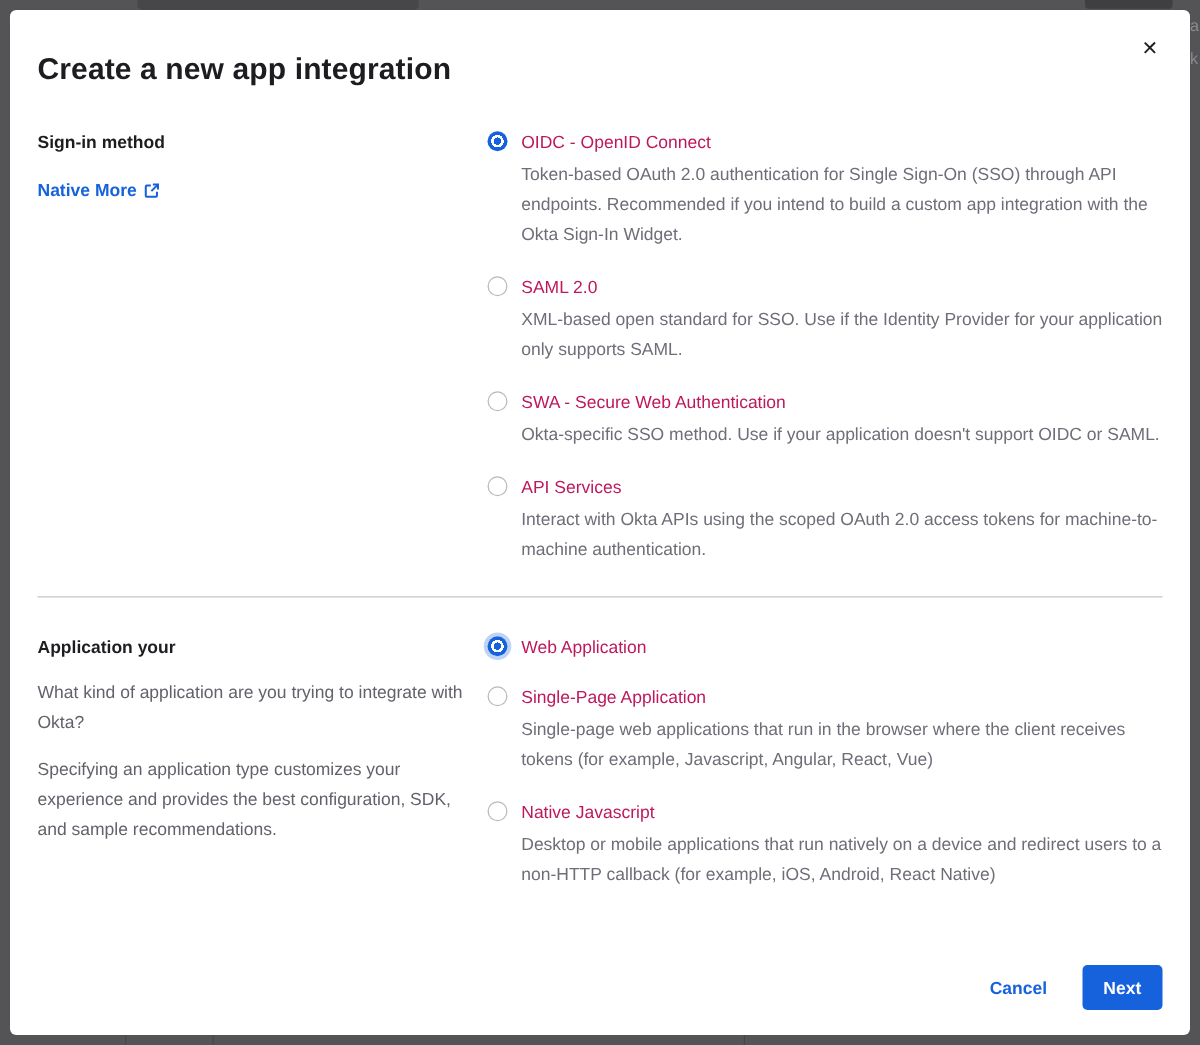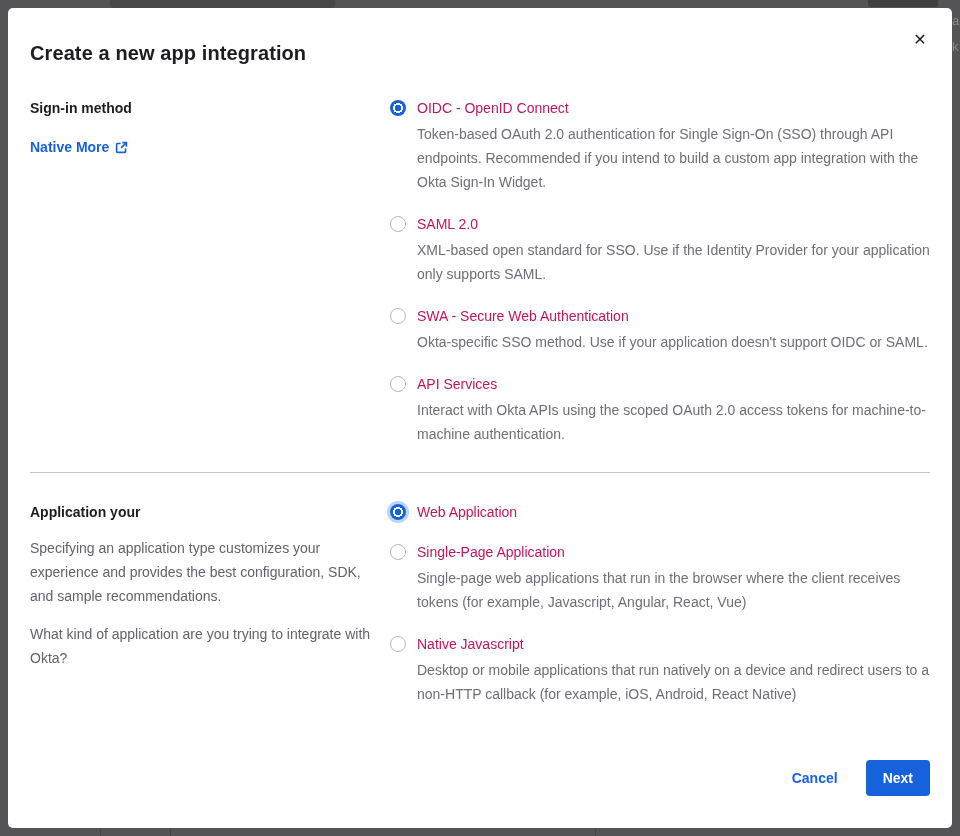--- a/index.html
+++ b/index.html
@@ -34,21 +34,21 @@
     background: #ffffff; border-radius: 5px;
     padding: 30px 22px 20px 22px;
   }
   .close-btn {
     position: absolute; top: 20px; right: 20px;
     width: 24px; height: 24px; border: none; background: transparent;
     font-size: 16px; color: #1d1d21; cursor: pointer; line-height: 24px;
     text-align: center; padding: 0;
   }
   .modal-title {
-    font-size: 20px; font-weight: 700; color: #1d1d21; letter-spacing: 0.1px;
+    font-size: 24px; font-weight: 700; color: #1d1d21; letter-spacing: 0.1px;
     margin-top: 4px;
   }
 
   
   .section {
     display: grid; grid-template-columns: 360px 1fr;
     margin-top: 33px;
   }
   .left-col { padding-right: 8px; }
   .left-label { font-size: 14px; font-weight: 700; color: #1d1d21; line-height: 20px; }
@@ -75,21 +75,21 @@
   }
   .radio.focused { box-shadow: 0 0 0 3px rgba(22, 98, 221, 0.28); }
   .opt-label { font-size: 14px; font-weight: 400; color: #be185d; line-height: 20px; cursor: pointer; }
   .opt-desc { font-size: 14px; color: #6e6e78; line-height: 24px; margin-top: 4px; max-width: 516px; }
 
   .divider { border: none; border-top: 1px solid #c6c6cb; margin: 26px 0 0 0; }
   .section.second { margin-top: 29px; }
 
   
   .footer {
-    position: absolute; right: 22px; bottom: 32px;
+    position: absolute; right: 22px; bottom: 20px;
     display: flex; align-items: center; gap: 28px;
   }
   .cancel-link {
     font-size: 14px; font-weight: 700; color: #1662dd; background: none; border: none;
     cursor: pointer; padding: 0;
   }
   .next-btn {
     background: #1662dd; color: #ffffff; font-size: 14px; font-weight: 700;
     border: none; border-radius: 4px; padding: 10px 17px; cursor: pointer;
     font-family: "Liberation Sans", sans-serif;
@@ -157,22 +157,22 @@
       </div>
 
     </div>
   </div>
 
   <hr class="divider">
 
   <div class="section second">
     <div class="left-col">
       <div class="left-label">Application your</div>
+      <p class="left-para first">What kind of application are you trying to integrate with Okta?</p>
       <p class="left-para">Specifying an application type customizes your experience and provides the best configuration, SDK, and sample recommendations.</p>
-      <p class="left-para first">What kind of application are you trying to integrate with Okta?</p>
     </div>
     <div class="right-col">
 
       <div class="option">
         <span class="radio selected focused"></span>
         <label class="opt-label">Web Application</label>
         <span></span>
       </div>
 
       <div class="option">

